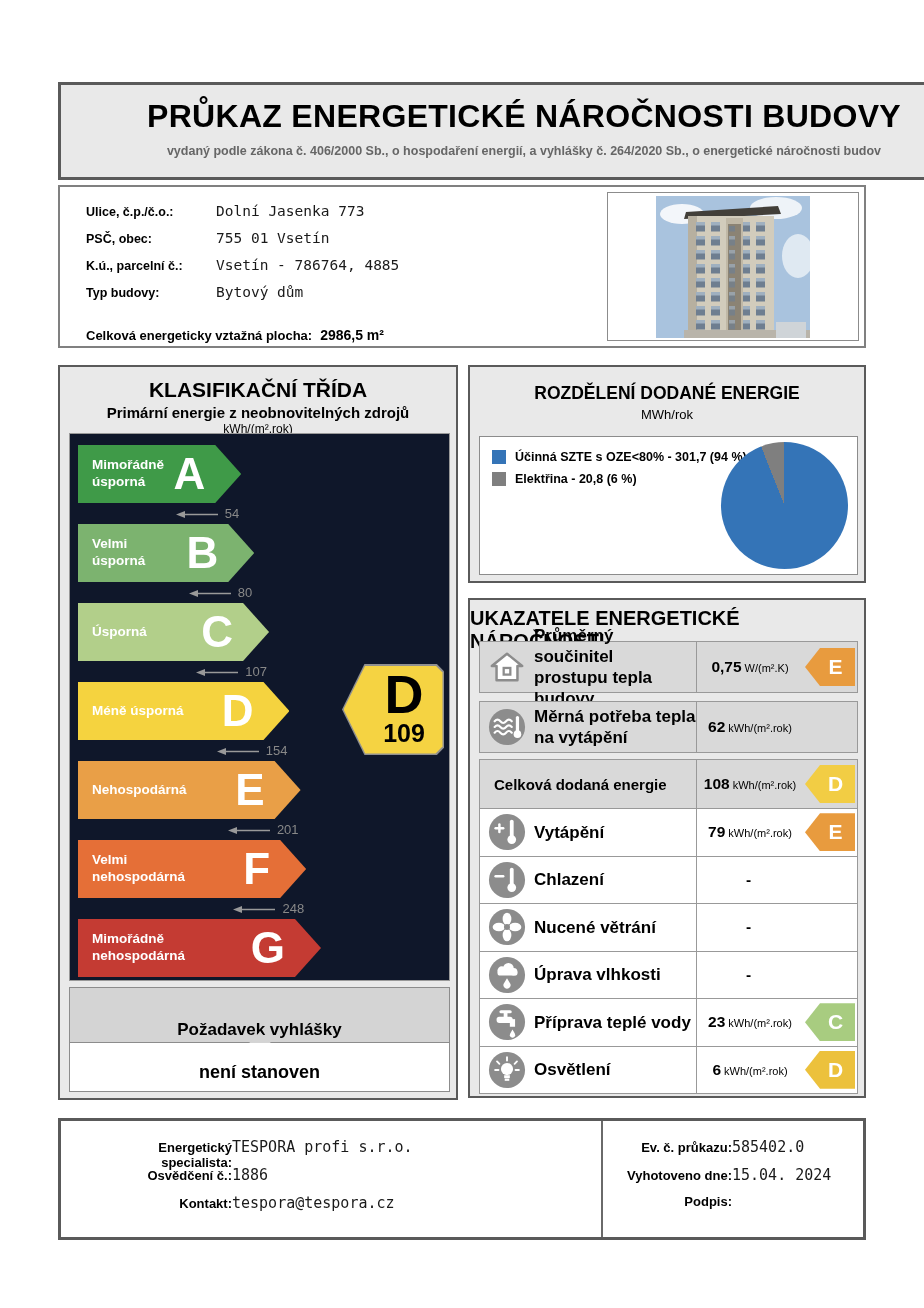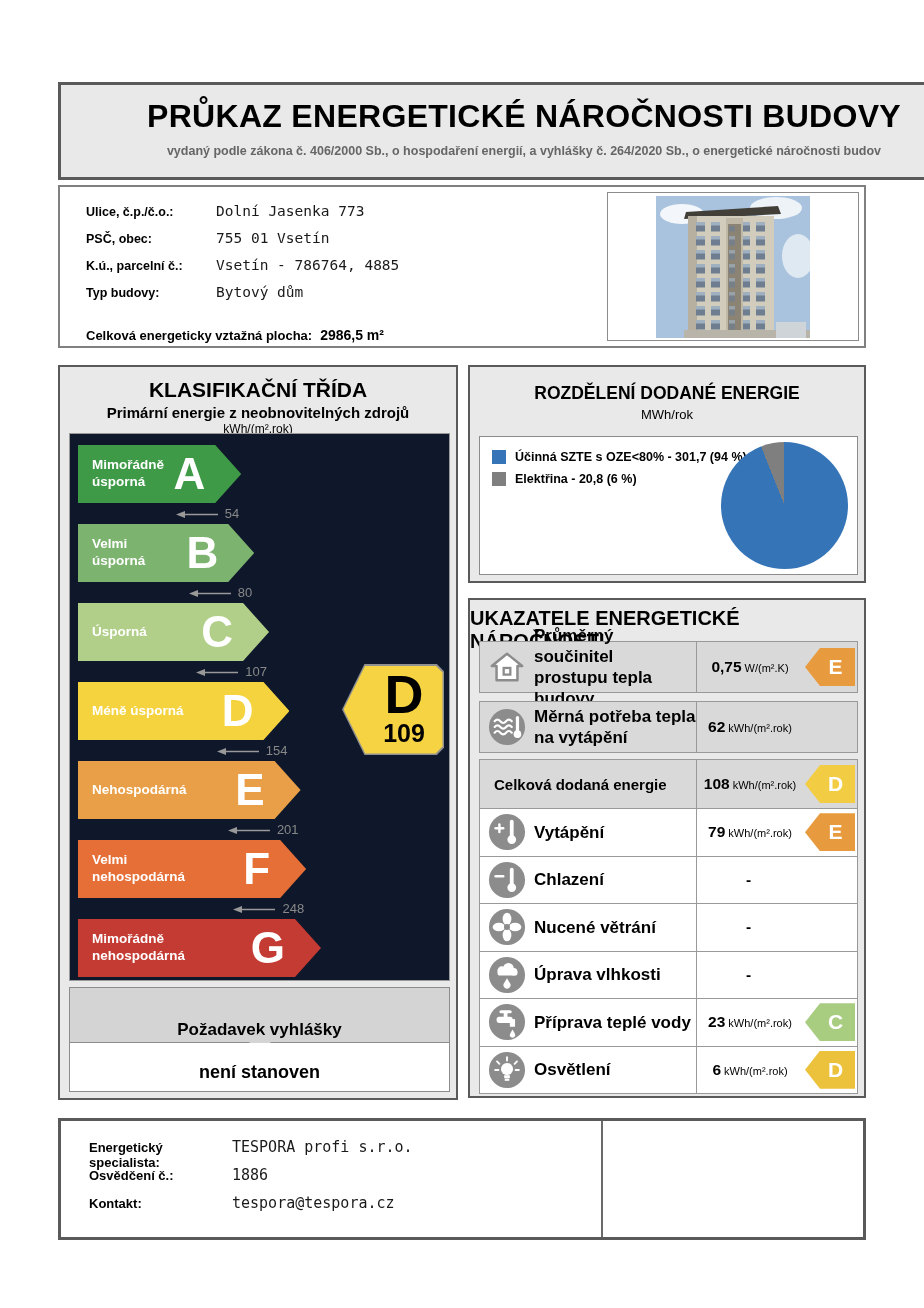--- a/index.html
+++ b/index.html
@@ -102,21 +102,21 @@
                  display:flex; align-items:center; }
   .icon-circle { width:38px; height:38px; }
 
   
   .footer-box { left:58px; top:1118px; width:808px; height:122px; background:#fff;
                 border:3px solid #5a5a5a; }
   .f-divider { position:absolute; left:540px; top:0; bottom:0; width:2px; background:#6a6a6a; }
   .f-col { position:absolute; top:17px; }
   .f-col.left { left:28px; }
   .f-col.right { left:556px; }
-  .f-row { display:flex; align-items:baseline; height:28px; }
+  .f-row { display:flex; align-items:baseline; height:28px;text-align:right; }
   .f-label { font-size:13px; font-weight:bold; }
   .f-col.left  .f-label { width:143px; }
   .f-col.right .f-label { width:115px; }
   .f-value { font-family:"DejaVu Sans Mono", monospace; font-size:15px; color:#1a1a1a; }
 </style>
 </head>
 <body>
 
 <div class="page">
 
@@ -493,15 +493,29 @@
       </div>
       <div class="f-row">
         <span class="f-label">Osvědčení č.:</span>
         <span class="f-value">1886</span>
       </div>
       <div class="f-row">
         <span class="f-label">Kontakt:</span>
         <span class="f-value">tespora@tespora.cz</span>
       </div>
     </div>
+    <div class="f-col right">
+      <div class="f-row">
+        <span class="f-label">Ev. č. průkazu:</span>
+        <span class="f-value">585402.0</span>
+      </div>
+      <div class="f-row">
+        <span class="f-label">Vyhotoveno dne:</span>
+        <span class="f-value">15.04. 2024</span>
+      </div>
+      <div class="f-row">
+        <span class="f-label">Podpis:</span>
+        <span class="f-value"></span>
+      </div>
+    </div>
   </div>
 
 </div>
 
 </body></html>

